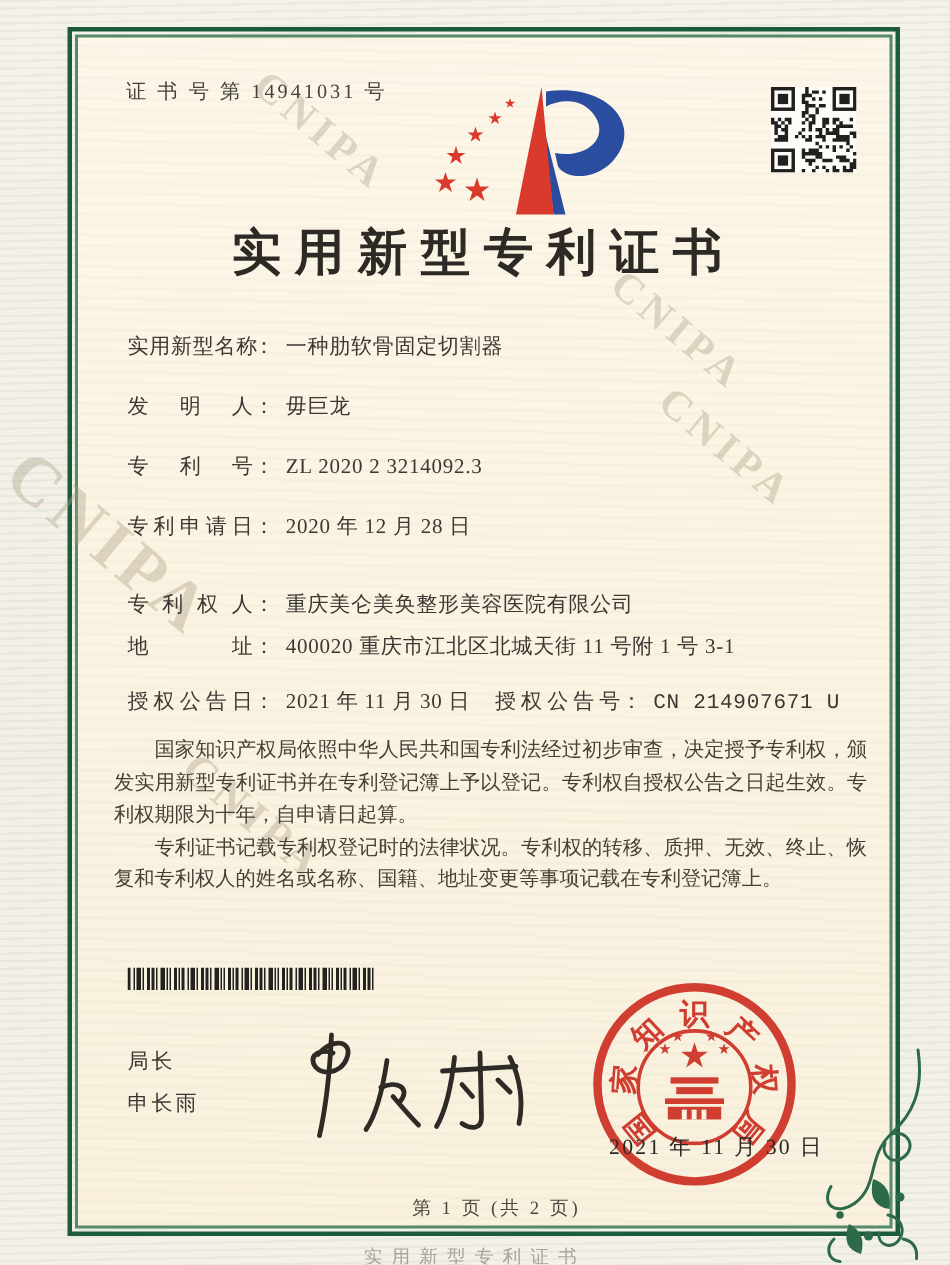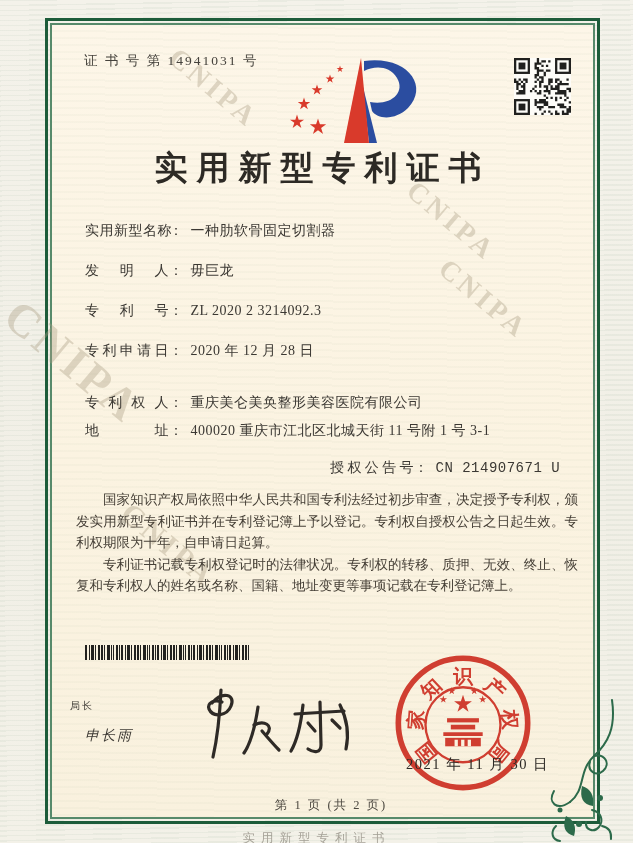--- a/index.html
+++ b/index.html
@@ -22,24 +22,24 @@
   }
   .cert-number{ position:absolute; left:84px; top:52px; font-size:13.5px; letter-spacing:2px; color:#45423c; }
   .title{ position:absolute; left:45px; top:146px; width:555px; text-align:center;
           font-size:33px; font-weight:700; letter-spacing:9px; color:#2d2a25; }
   .frow{ position:absolute; font-size:14px; color:#3b3833; letter-spacing:.5px; white-space:nowrap; }
   .flabel{ display:inline-block; width:84px; text-align:justify; text-align-last:justify; }
   .fcolon{ margin-right:7px; }
   .paras{ position:absolute; left:76px; top:489px; width:502px; font-size:13.5px;
           line-height:21.5px; color:#453f36; text-align:justify; }
   .paras p{ text-indent:2em; }
-  .sig-title{ position:absolute; left:70px; top:699px; font-size:10px; color:#3b3833;
+  .sig-title{ position:absolute; left:85px; top:699px; font-size:14px; color:#3b3833;
               font-family:Liberation Sans, sans-serif; letter-spacing:2px;}
   .sig-name{ position:absolute; left:85px; top:727px; font-size:14px; color:#3b3833;
-             font-family:"Liberation Sans","DejaVu Sans",sans-serif; letter-spacing:2px;font-style:italic;}
+             font-family:"Liberation Sans","DejaVu Sans",sans-serif; letter-spacing:2px;}
   .seal-date{ position:absolute; left:406px; top:755px; font-size:14.5px; letter-spacing:1.5px; color:#2c2925; z-index:6; }
   .footer-page{ position:absolute; left:45px; top:797px; width:572px; text-align:center;
                 font-size:12.5px; letter-spacing:2px; color:#4c4840; }
   .peek{ position:absolute; left:50%; transform:translateX(-50%); top:830px; font-size:12.5px;
          letter-spacing:6px; color:#6b655a; opacity:.55; white-space:nowrap; }
   .wm{ position:absolute; font-weight:700; color:rgba(172,157,131,.38);
        transform:rotate(40deg); letter-spacing:4px; font-family:"Liberation Serif",serif; pointer-events:none; }
   #seal-svg{ position:absolute; left:388px; top:646px; width:150px; height:150px; opacity:.93; z-index:5; }
   #seal-text text{ font:700 21px "Liberation Serif",serif; fill:#cd3124; text-anchor:middle; }
   #logo-svg{ position:absolute; left:283px; top:55px; width:152px; height:92px; }
@@ -116,20 +116,23 @@
     <span class="flabel">专利号</span><span class="fcolon">：</span><span>ZL 2020 2 3214092.3</span>
   </div>
   <div class="frow" style="left:85px;top:342px;">
     <span class="flabel">专利申请日</span><span class="fcolon">：</span><span>2020 年 12 月 28 日</span>
   </div>
   <div class="frow" style="left:85px;top:394px;">
     <span class="flabel">专利权人</span><span class="fcolon">：</span><span>重庆美仑美奂整形美容医院有限公司</span>
   </div>
   <div class="frow" style="left:85px;top:422px;">
     <span class="flabel">地址</span><span class="fcolon">：</span><span>400020 重庆市江北区北城天街 11 号附 1 号 3-1</span>
+  </div>
+  <div class="frow" style="left:85px;top:459px;">
+    <span class="flabel">授权公告日</span><span class="fcolon">：</span><span>2021 年 11 月 30 日</span>
   </div>
   <div class="frow" style="left:330px;top:459px;font-family:Liberation Mono, monospace;">
     <span class="flabel">授权公告号</span><span class="fcolon">：</span><span>CN 214907671 U</span>
   </div>
 
   <div class="paras">
     <p>国家知识产权局依照中华人民共和国专利法经过初步审查，决定授予专利权，颁发实用新型专利证书并在专利登记簿上予以登记。专利权自授权公告之日起生效。专利权期限为十年，自申请日起算。</p>
     <p>专利证书记载专利权登记时的法律状况。专利权的转移、质押、无效、终止、恢复和专利权人的姓名或名称、国籍、地址变更等事项记载在专利登记簿上。</p>
   </div>
 

